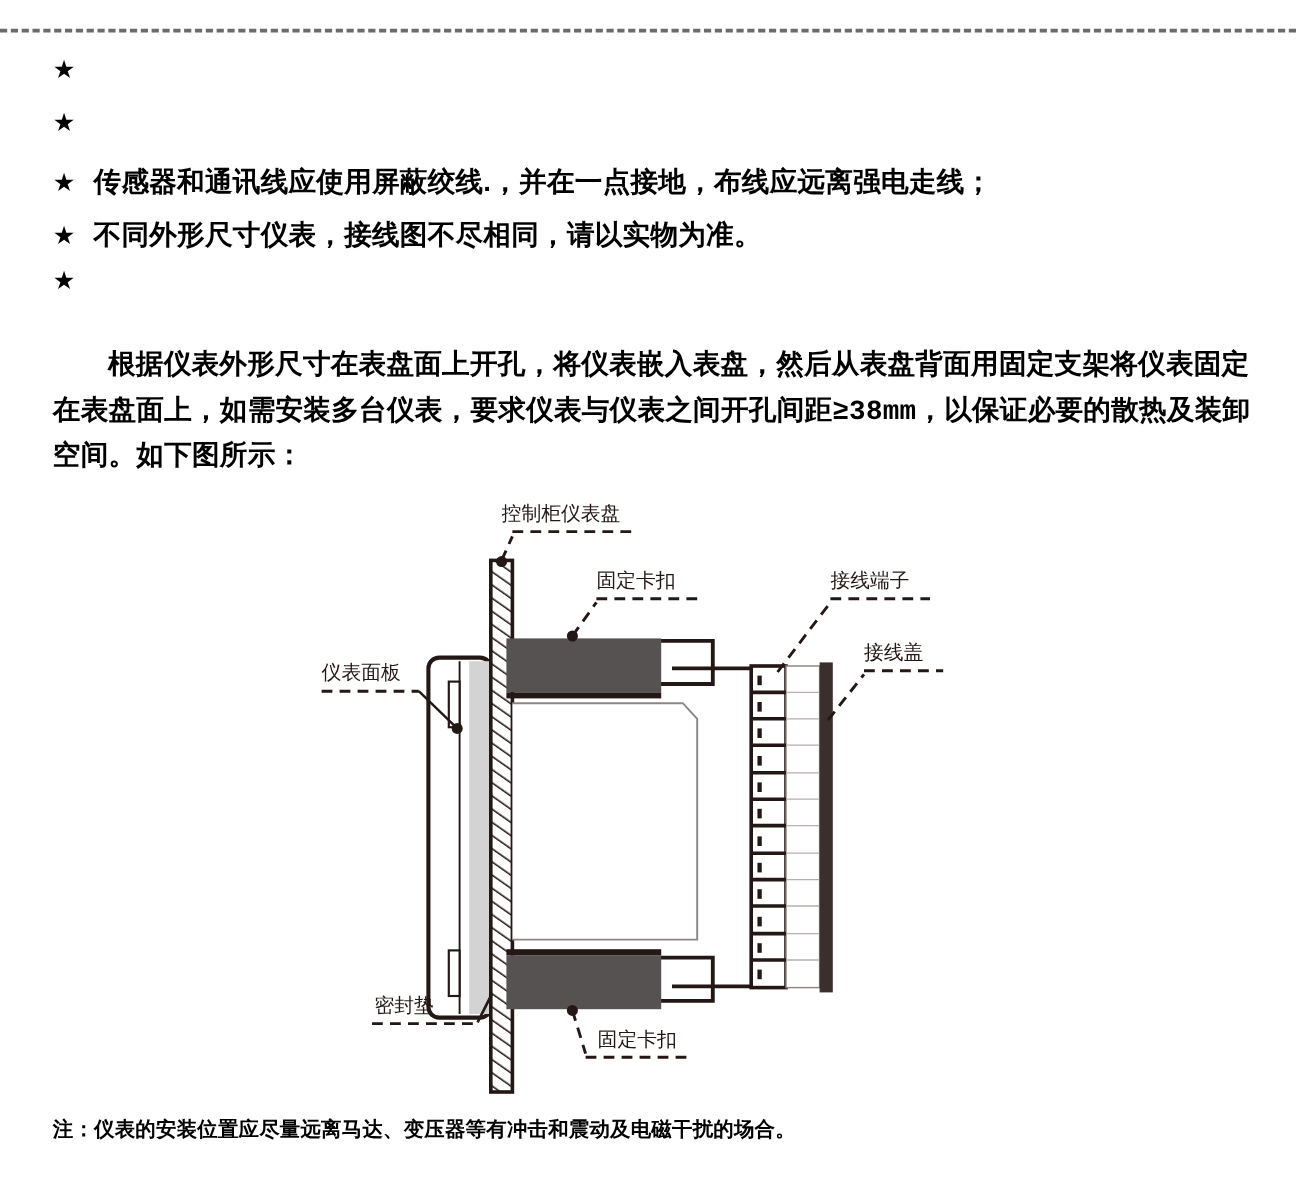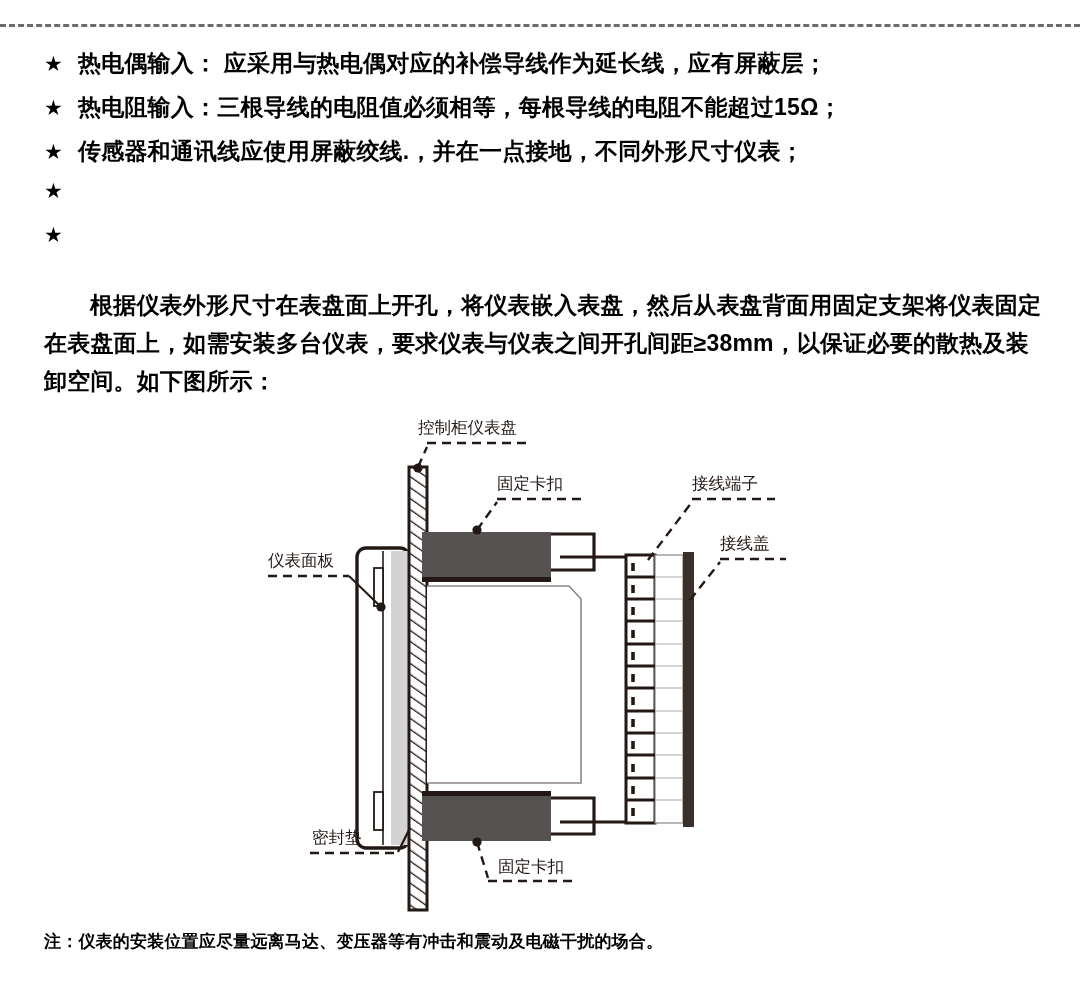--- a/index.html
+++ b/index.html
@@ -57,20 +57,21 @@
   .para {
     position: absolute;
     left: 44px;
     top: 286px;
     width: 1000px;
     font-size: 23px;
     font-weight: bold;
     line-height: 38px;
     text-indent: 46px;
     letter-spacing: 0.2px;
+    font-family: Liberation Mono, monospace;
   }
 
   
   .figure {
     position: absolute;
     left: 0;
     top: 410px;
     width: 1080px;
     height: 510px;
   }
@@ -95,32 +96,31 @@
   }
 </style>
 </head>
 <body>
 
 <div class="top-rule"></div>
 
 <div class="bullets">
   <div class="bullet-row">
     <span class="bullet-star">★</span>
-    <span class="bullet-text">热电偶输入：  应采用与热电偶对应的补偿导线作为延长线，应有屏蔽层；</span>
-  </div>
-  <div class="bullet-row">
-    <span class="bullet-star">★</span>
-    <span class="bullet-text">热电阻输入：三根导线的电阻值必须相等，每根导线的电阻不能超过15Ω；</span>
-  </div>
-  <div class="bullet-row">
-    <span class="bullet-star">★</span>
-    <span class="bullet-text">传感器和通讯线应使用屏蔽绞线.，并在一点接地，不同外形尺寸仪表；</span>
-  </div>
-  <div class="bullet-row">
-    <span class="bullet-star">★</span>
+  </div>
+  <div class="bullet-row">
+    <span class="bullet-star">★</span>
+  </div>
+  <div class="bullet-row">
+    <span class="bullet-star">★</span>
+    <span class="bullet-text">传感器和通讯线应使用屏蔽绞线.，并在一点接地，布线应远离强电走线；</span>
+  </div>
+  <div class="bullet-row">
+    <span class="bullet-star">★</span>
+    <span class="bullet-text">不同外形尺寸仪表，接线图不尽相同，请以实物为准。</span>
   </div>
   <div class="bullet-row">
     <span class="bullet-star">★</span>
   </div>
 </div>
 
 <div class="para">根据仪表外形尺寸在表盘面上开孔，将仪表嵌入表盘，然后从表盘背面用固定支架将仪表固定在表盘面上，如需安装多台仪表，要求仪表与仪表之间开孔间距≥38mm，以保证必要的散热及装卸空间。如下图所示：</div>
 
 <div class="figure">
 <svg width="1080" height="510" viewBox="0 0 1080 510" xmlns="http://www.w3.org/2000/svg">

